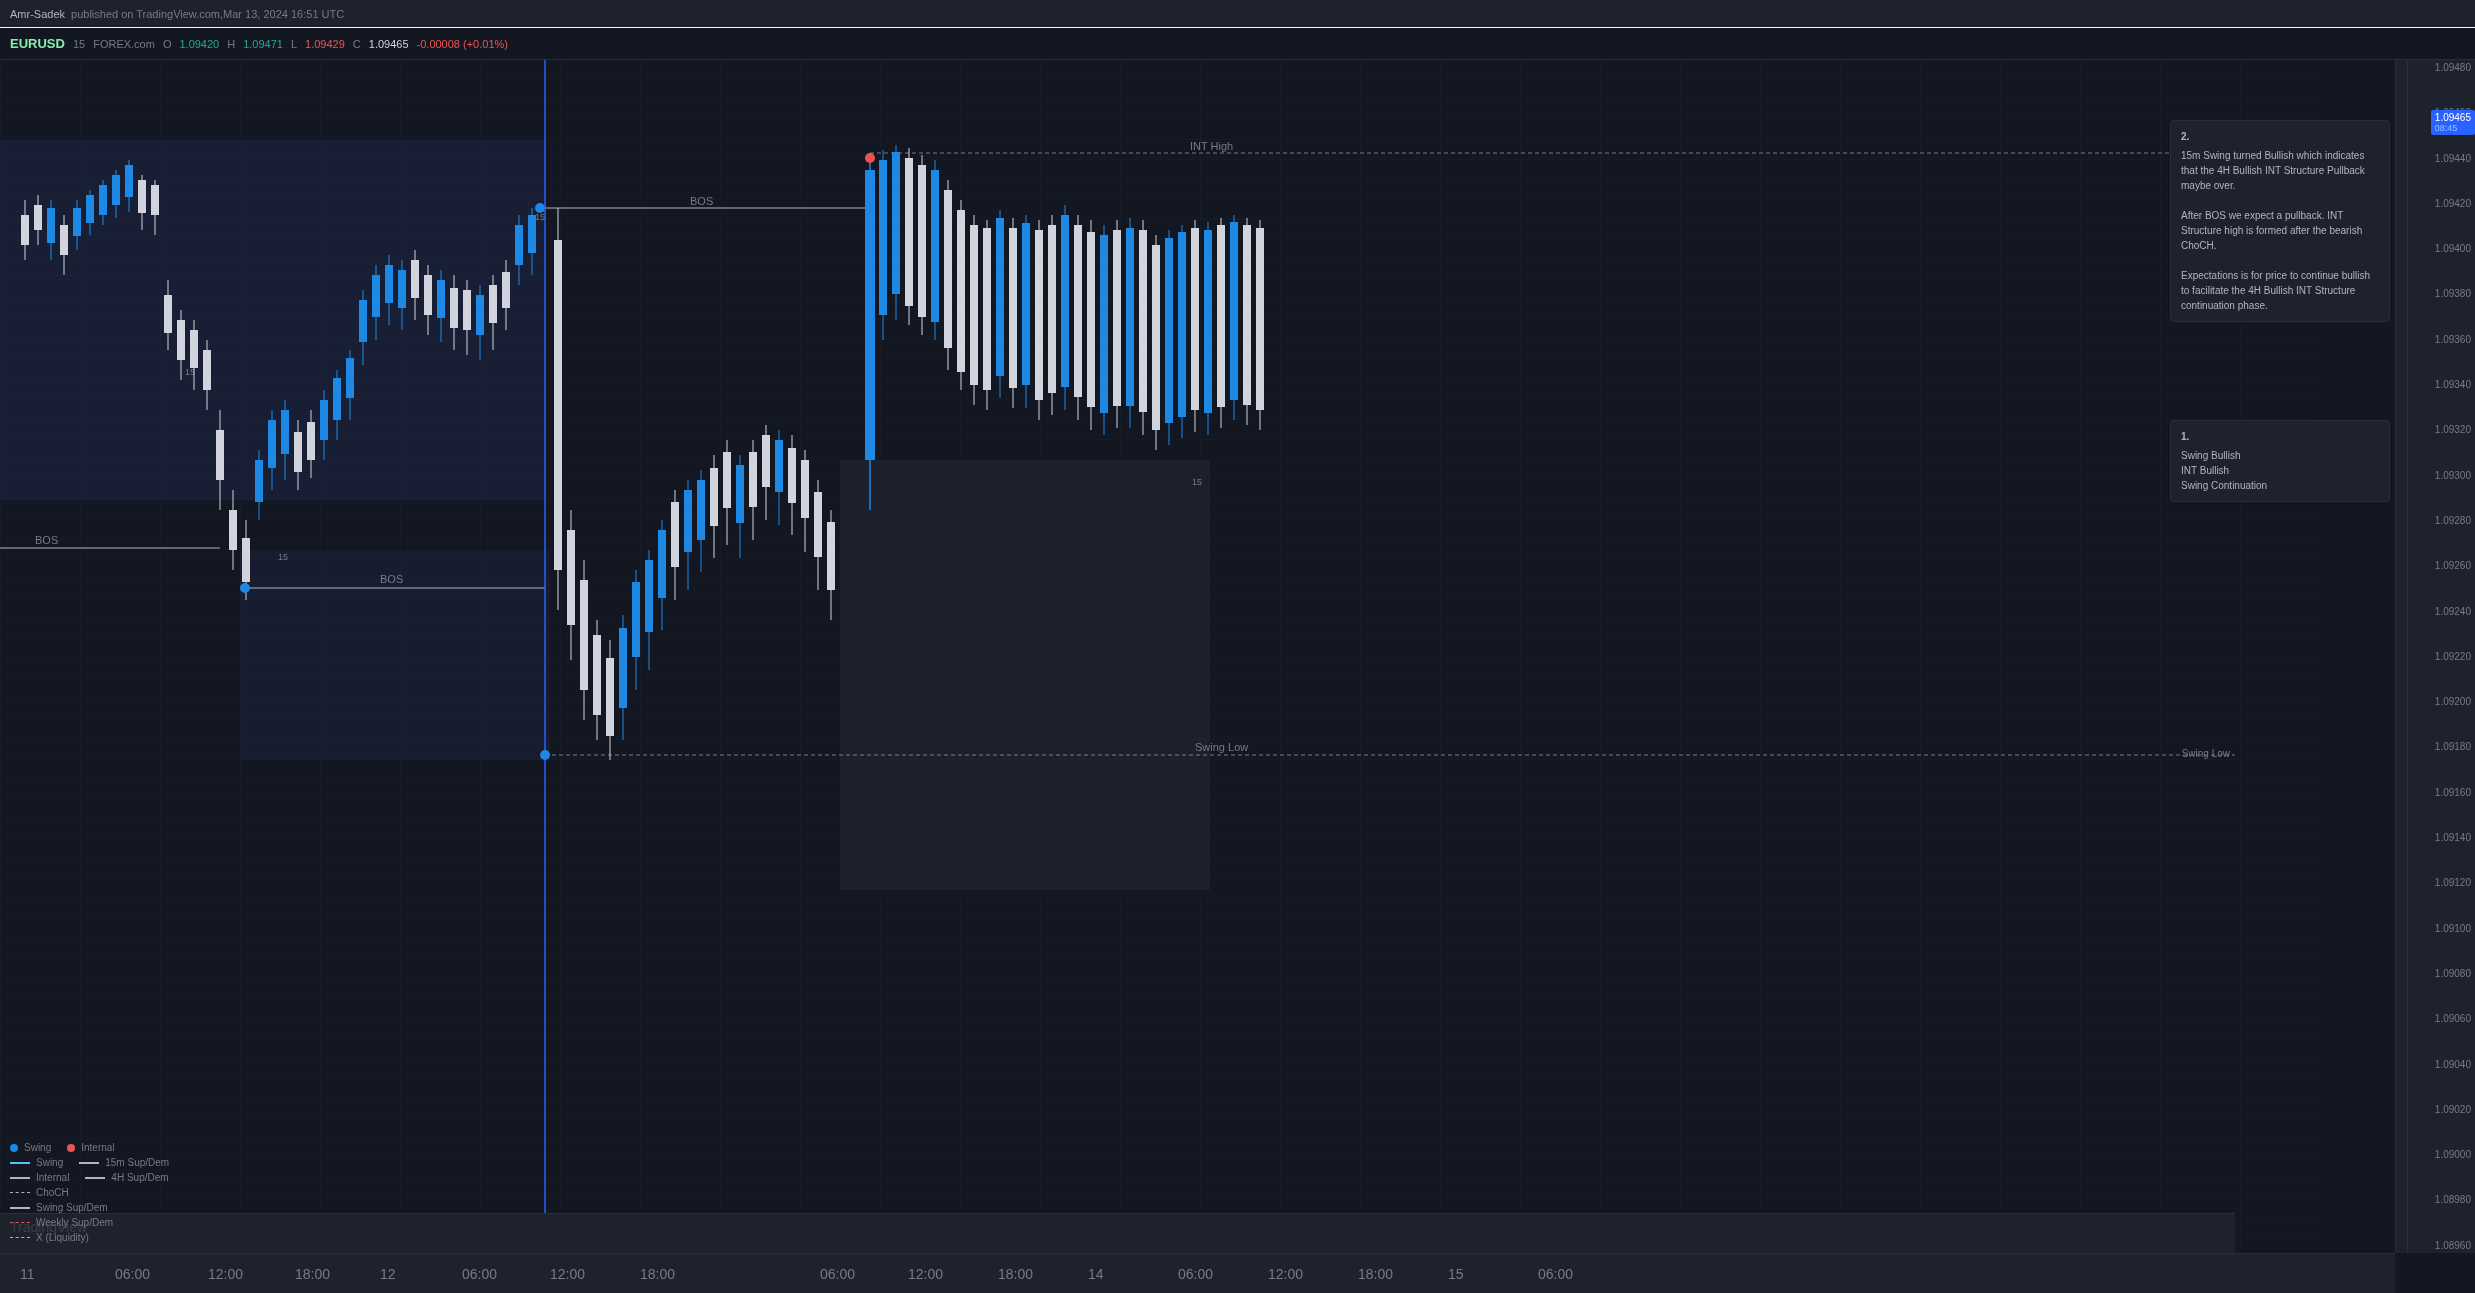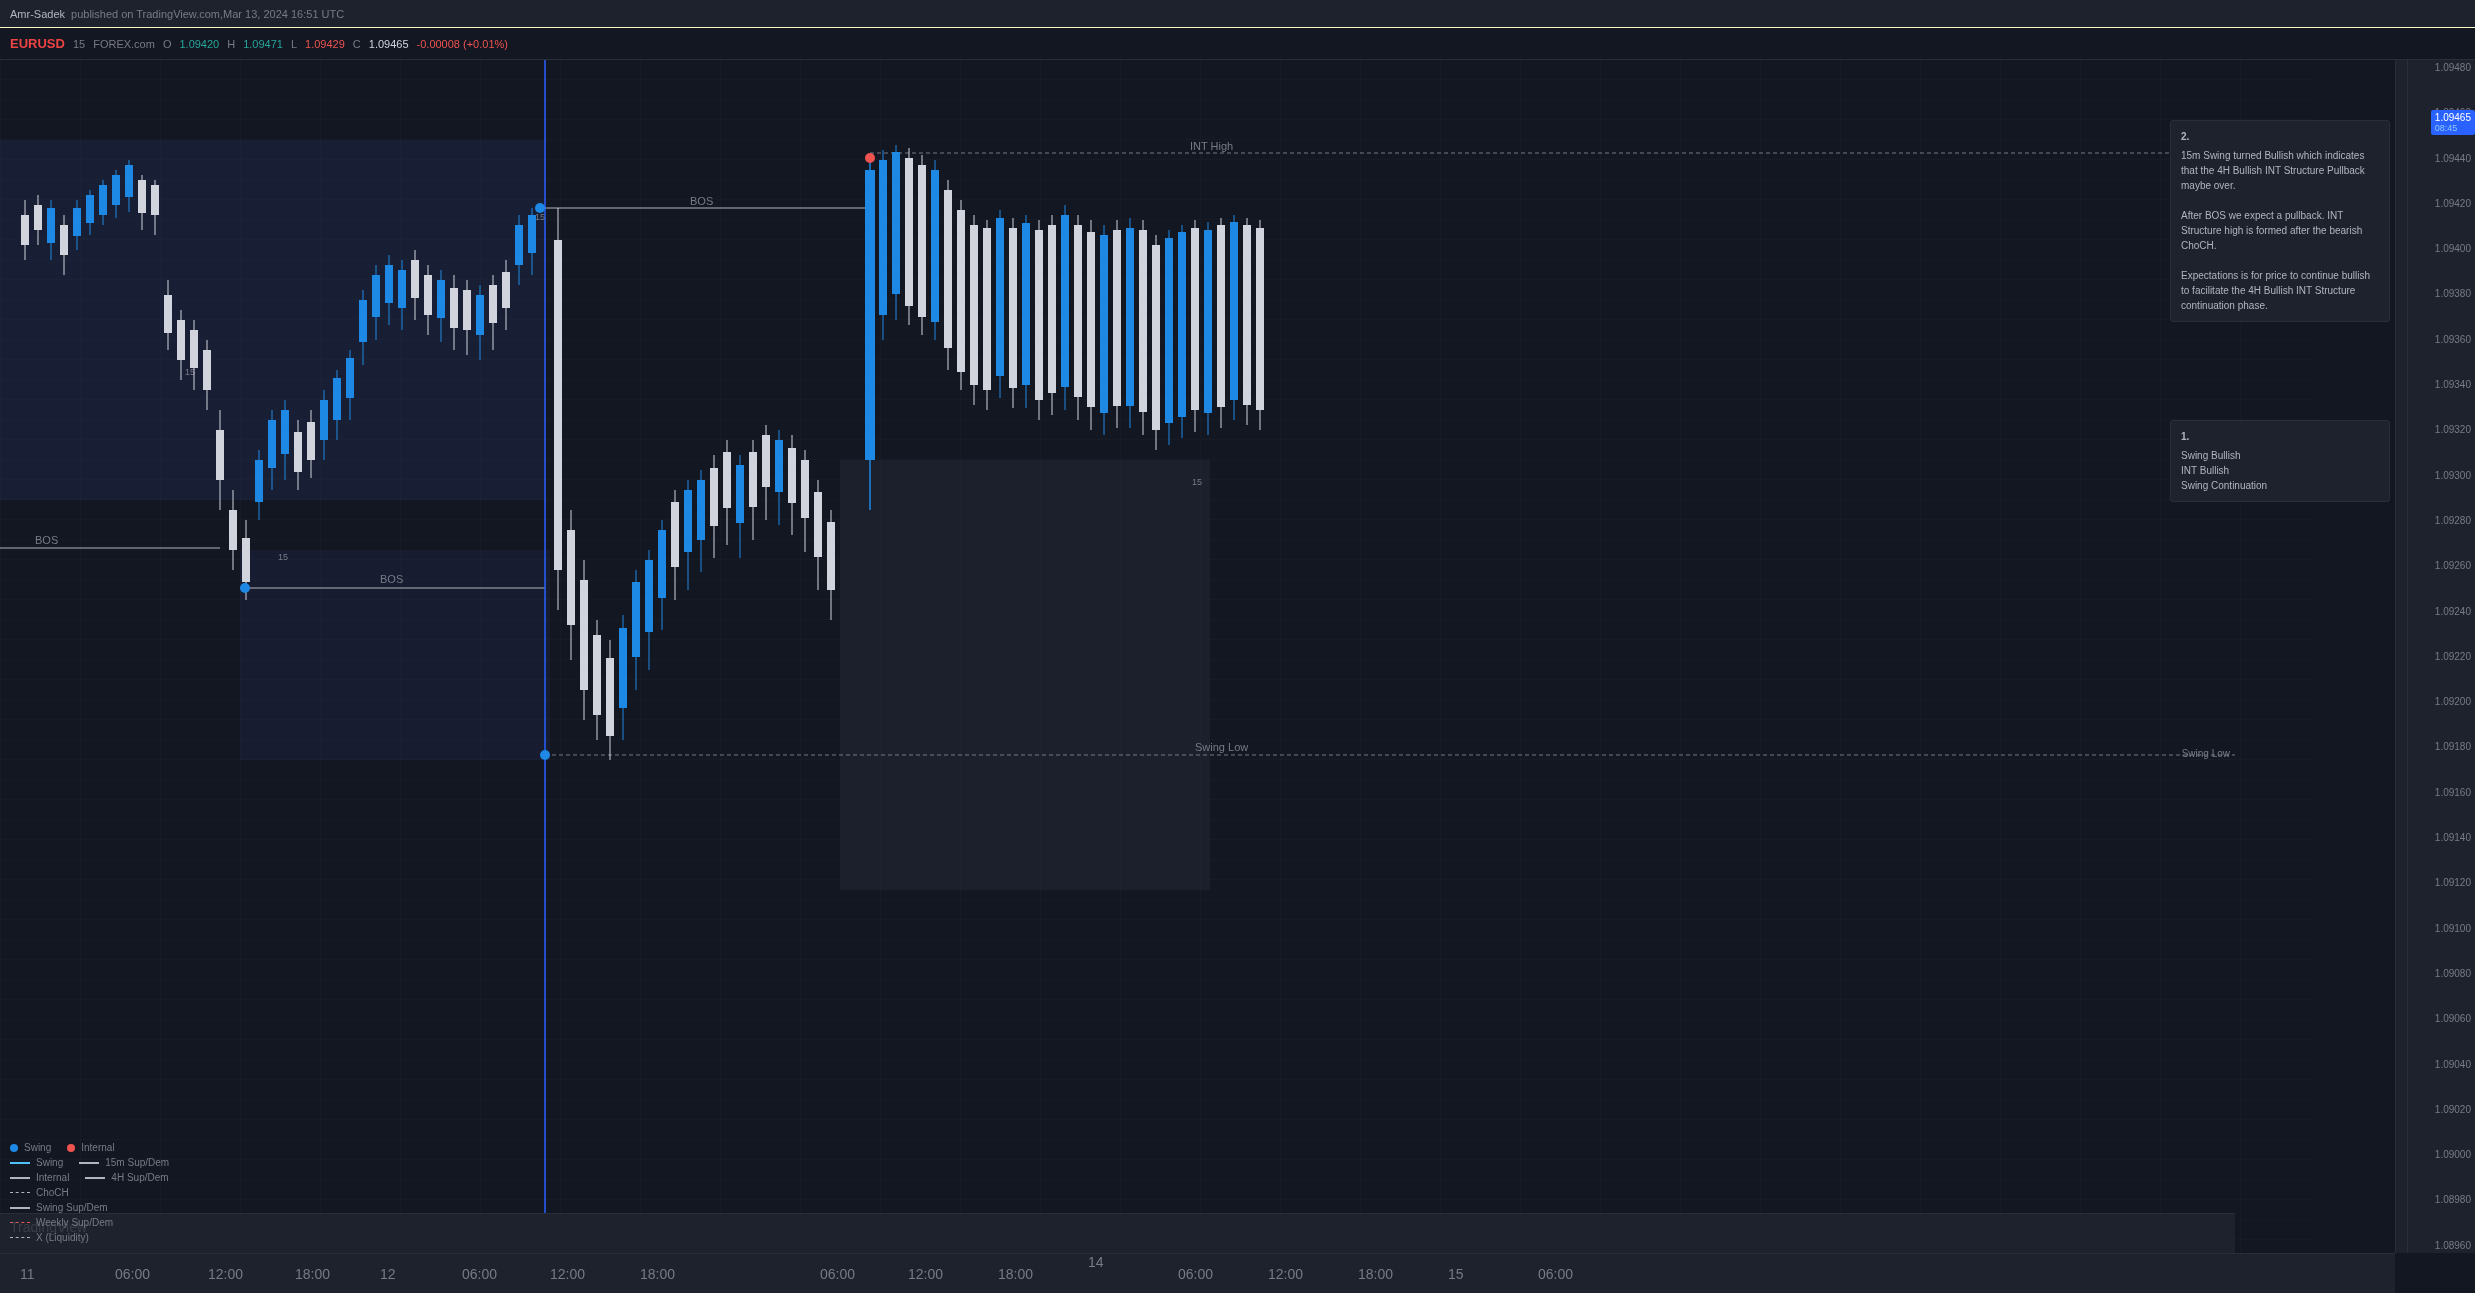--- a/index.html
+++ b/index.html
@@ -37,21 +37,21 @@
       position: absolute;
       top: 28px; left: 0; right: 0;
       height: 32px;
       background: #131722;
       border-bottom: 1px solid #2a2e39;
       display: flex;
       align-items: center;
       padding: 0 10px;
       gap: 8px;
     }
-    .symbol-name { color: #ef4444; font-size: 13px; font-weight: 600; }
+    .symbol-name { color: #86efac; font-size: 13px; font-weight: 600; }
     .symbol-timeframe { color: #787b86; font-size: 11px; }
     .symbol-source { color: #787b86; font-size: 11px; }
     .price-o { color: #787b86; }
     .price-h { color: #26a69a; }
     .price-l { color: #ef5350; }
     .price-c { color: #d1d4dc; }
     .price-chg { color: #ef5350; font-size: 11px; }
 
     
     #chart-container {
@@ -626,21 +626,21 @@
   <span class="time-label" style="left:208px; top:12px;">12:00</span>
   <span class="time-label" style="left:295px; top:12px;">18:00</span>
   <span class="time-label" style="left:380px; top:12px;">12</span>
   <span class="time-label" style="left:462px; top:12px;">06:00</span>
   <span class="time-label" style="left:550px; top:12px;">12:00</span>
   <span class="time-label" style="left:640px; top:12px;">18:00</span>
   <span class="time-label" style="left:745px; top:12px;margin-top:37px;">13</span>
   <span class="time-label" style="left:820px; top:12px;">06:00</span>
   <span class="time-label" style="left:908px; top:12px;">12:00</span>
   <span class="time-label" style="left:998px; top:12px;">18:00</span>
-  <span class="time-label" style="left:1088px; top:0;">14</span>
+  <span class="time-label" style="left:1088px; top:12px;">14</span>
   <span class="time-label" style="left:1178px; top:12px;">06:00</span>
   <span class="time-label" style="left:1268px; top:12px;">12:00</span>
   <span class="time-label" style="left:1358px; top:12px;">18:00</span>
   <span class="time-label" style="left:1448px; top:12px;">15</span>
   <span class="time-label" style="left:1538px; top:12px;">06:00</span>
 </div>
 
 <div style="position:absolute; top:60px; right:0; width:68px; bottom:40px; background:#1e222d; border-left:1px solid #2a2e39;">
   <div style="position:relative; height:100%; display:flex; flex-direction:column; justify-content:space-between; padding:2px 0;">
     <span class="price-tick">1.09480</span>

